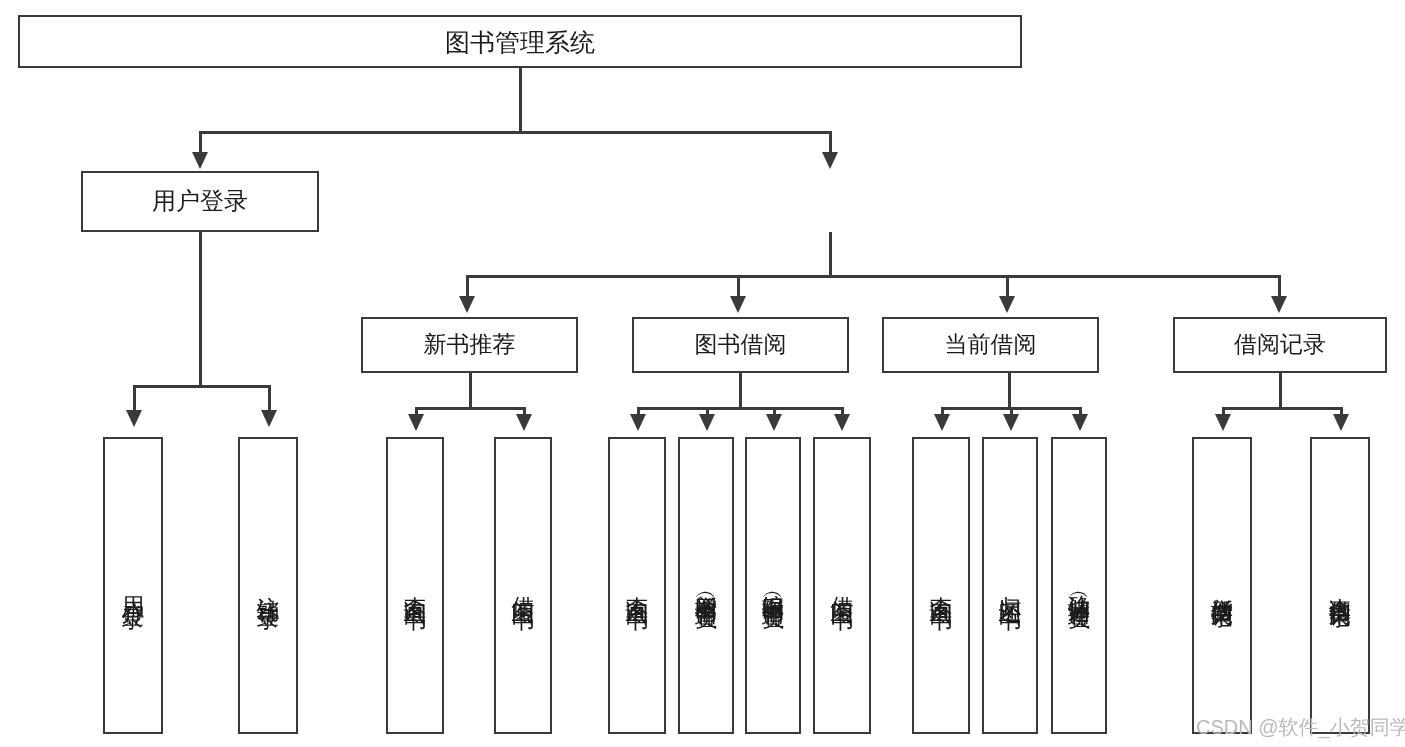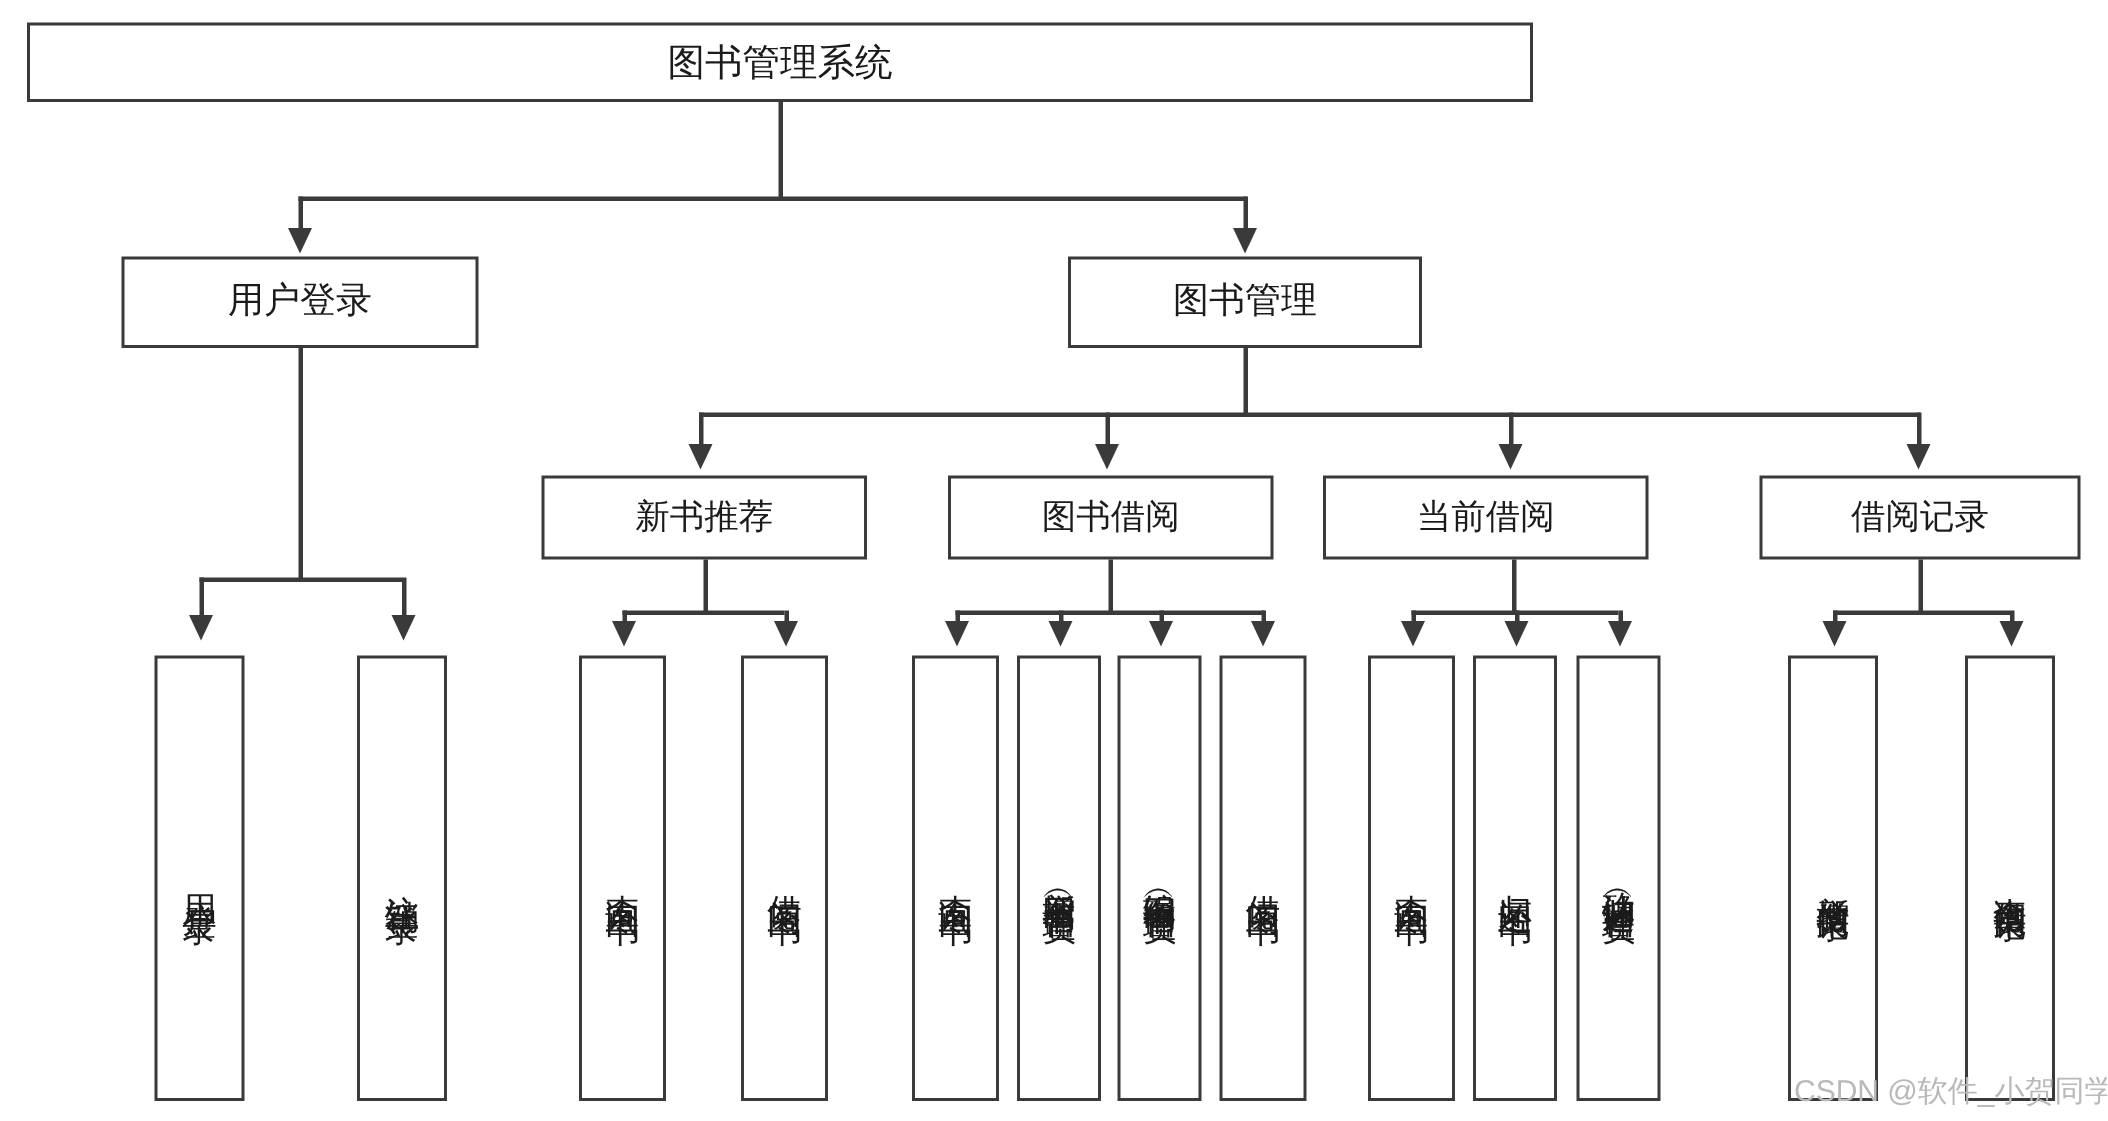--- a/index.html
+++ b/index.html
@@ -96,23 +96,20 @@
   <div class="hline" style="left:199px; top:131px; width:632px; height:2.5px;"></div>
   <div class="vline" style="left:199px; top:131px; height:26px;"></div>
   <div class="arrow" style="left:192px; top:152px;"></div>
   <div class="vline" style="left:829px; top:131px; height:26px;"></div>
   <div class="arrow" style="left:822px; top:152px;"></div>
 
   <div class="node lvl2" style="left:81px; top:171px; width:238px; height:61px;">
     <span class="node-label">用户登录</span>
   </div>
 
-  <div class="node lvl2" style="left:712px; top:171px; width:236px; height:61px;">
-    <span class="node-label">图书管理</span>
-  </div>
 
   <div class="vline" style="left:199px; top:232px; height:155px;"></div>
   <div class="hline" style="left:133px; top:385px; width:135px; height:2.5px;"></div>
   <div class="vline" style="left:133px; top:385px; height:29px;"></div>
   <div class="arrow" style="left:126px; top:410px;"></div>
   <div class="vline" style="left:268px; top:385px; height:29px;"></div>
   <div class="arrow" style="left:261px; top:410px;"></div>
 
   <div class="vline" style="left:829px; top:232px; height:45px;"></div>
   <div class="hline" style="left:466px; top:275px; width:814px; height:2.5px;"></div>

